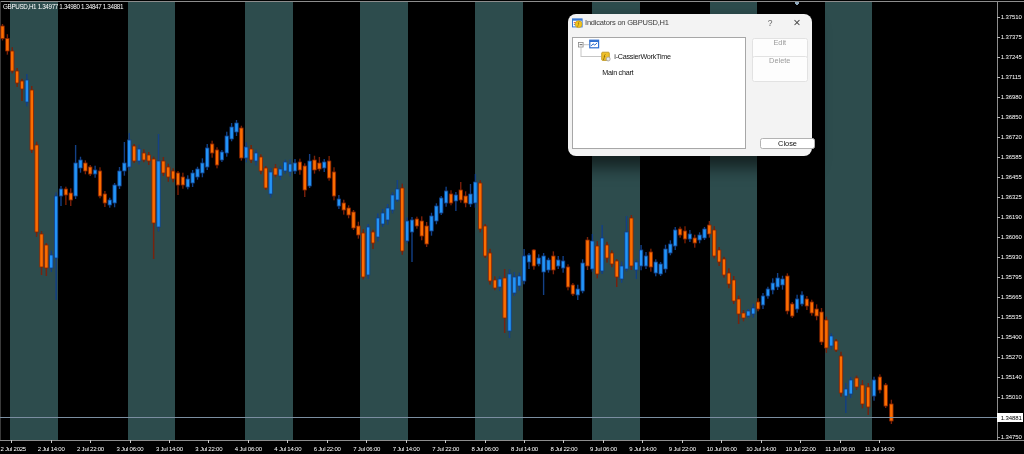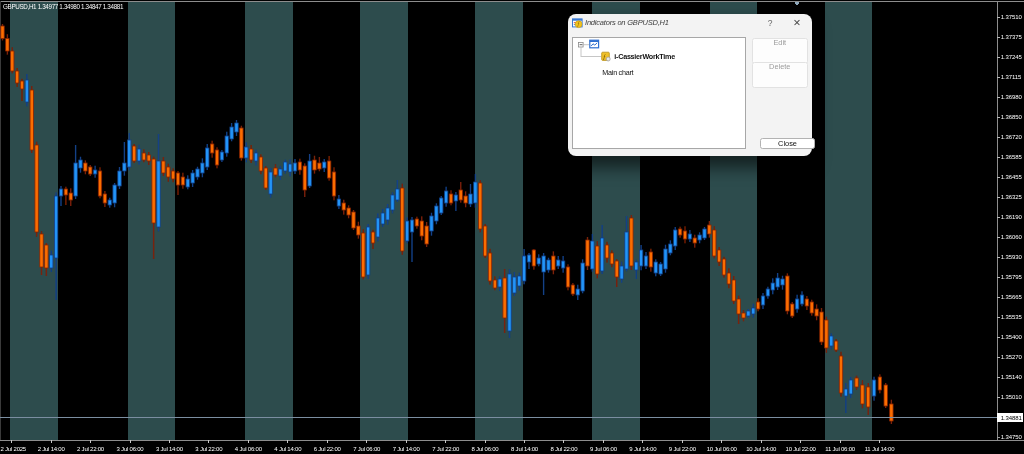--- a/index.html
+++ b/index.html
@@ -4,21 +4,21 @@
 <style>
 html,body { margin:0; padding:0; background:#000; width:1024px; height:454px; overflow:hidden; }
 #page { width:1024px; height:454px; position:relative; filter:blur(0.3px); }
 * { box-sizing: border-box; }
 .ax { font-family:"Liberation Sans",sans-serif; font-size:6px; letter-spacing:-0.1px; fill:#fff; }
 .tx { font-family:"Liberation Sans",sans-serif; font-size:6px; letter-spacing:-0.22px; fill:#fff; }
 .ohlc { font-family:"Liberation Sans",sans-serif; font-size:6.3px; letter-spacing:-0.35px; fill:#fff; }
 #dlg { position:absolute; left:568px; top:13.5px; width:244px; height:142.5px;
   background:#f3f3f3; border-radius:8px; box-shadow:0 10px 16px 2px rgba(0,0,0,.55);
   font-family:"Liberation Sans",sans-serif; }
-#dlg .title { position:absolute; left:17px; top:4.6px; font-size:7.5px; color:#3b3b3b; letter-spacing:-0.2px;font-style:italic; }
+#dlg .title { position:absolute; left:17px; top:4.6px; font-size:7.5px; color:#3b3b3b; letter-spacing:-0.2px; }
 #dlg .qm { position:absolute; left:197px; top:4px; width:10px; text-align:center; font-size:8.5px; color:#666; }
 #dlg .xb { position:absolute; left:223px; top:3.5px; width:12px; text-align:center; font-size:9.5px; color:#4a4a4a; }
 #lb { position:absolute; left:4.3px; top:23.2px; width:173.4px; height:112.2px; background:#fff; border:1px solid #a7a7a7; }
 #lb > svg { position:absolute; left:0; top:0; }
 .btn { position:absolute; left:184px; width:55.5px; height:26px; background:#fdfdfd; border:1px solid #e2e2e2;
   border-radius:2.5px; color:#9b9b9b; font-size:7.4px; text-align:center; line-height:8.5px; }
 #closeb { position:absolute; left:192px; top:124.3px; width:55px; height:11.2px; background:#fff; border:1px solid #b2b2b2;
   border-radius:2.5px; color:#101010; font-size:7.4px; text-align:center; line-height:9.5px; }
 .trtxt { position:absolute; font-size:7.2px; letter-spacing:-0.25px; color:#101010; }
 </style>
@@ -528,19 +528,19 @@
         <rect x="16.8" y="2.2" width="8.8" height="1.8" fill="#2f6fd0"></rect>
         <polyline points="18.2,8 20,5.8 21.8,7.1 24.2,4.8" fill="none" stroke="#2f6fd0" stroke-width="1"></polyline>
       </g>
       <g>
         <rect x="28.7" y="14.2" width="7.6" height="8.2" rx="1" fill="#f0c029" stroke="#b8901a" stroke-width="0.8"></rect>
         <text x="30.2" y="21" font-family="Liberation Serif,serif" font-style="italic" font-size="7" fill="#6b4c00">f</text>
         <circle cx="35.2" cy="21" r="2" fill="#e8e8e8" stroke="#9a9a9a" stroke-width="0.7"></circle>
       </g>
     </svg>
     <div class="trtxt" style="left:29px; top:2.5px;margin-top:28px;">Main chart</div>
-    <div class="trtxt" style="left:41px; top:14.8px;font-weight:bold;">i-CassierWorkTime</div>
+    <div class="trtxt" style="left:41px; top:14.8px;">i-CassierWorkTime</div>
   </div>
   <div class="btn" style="top:24.3px;">Edit</div>
-  <div class="btn" style="top:42.4px;margin-top:6px;">Delete</div>
+  <div class="btn" style="top:42.4px;">Delete</div>
   <div id="closeb">Close</div>
 </div>
 </div>
 
 </body></html>

